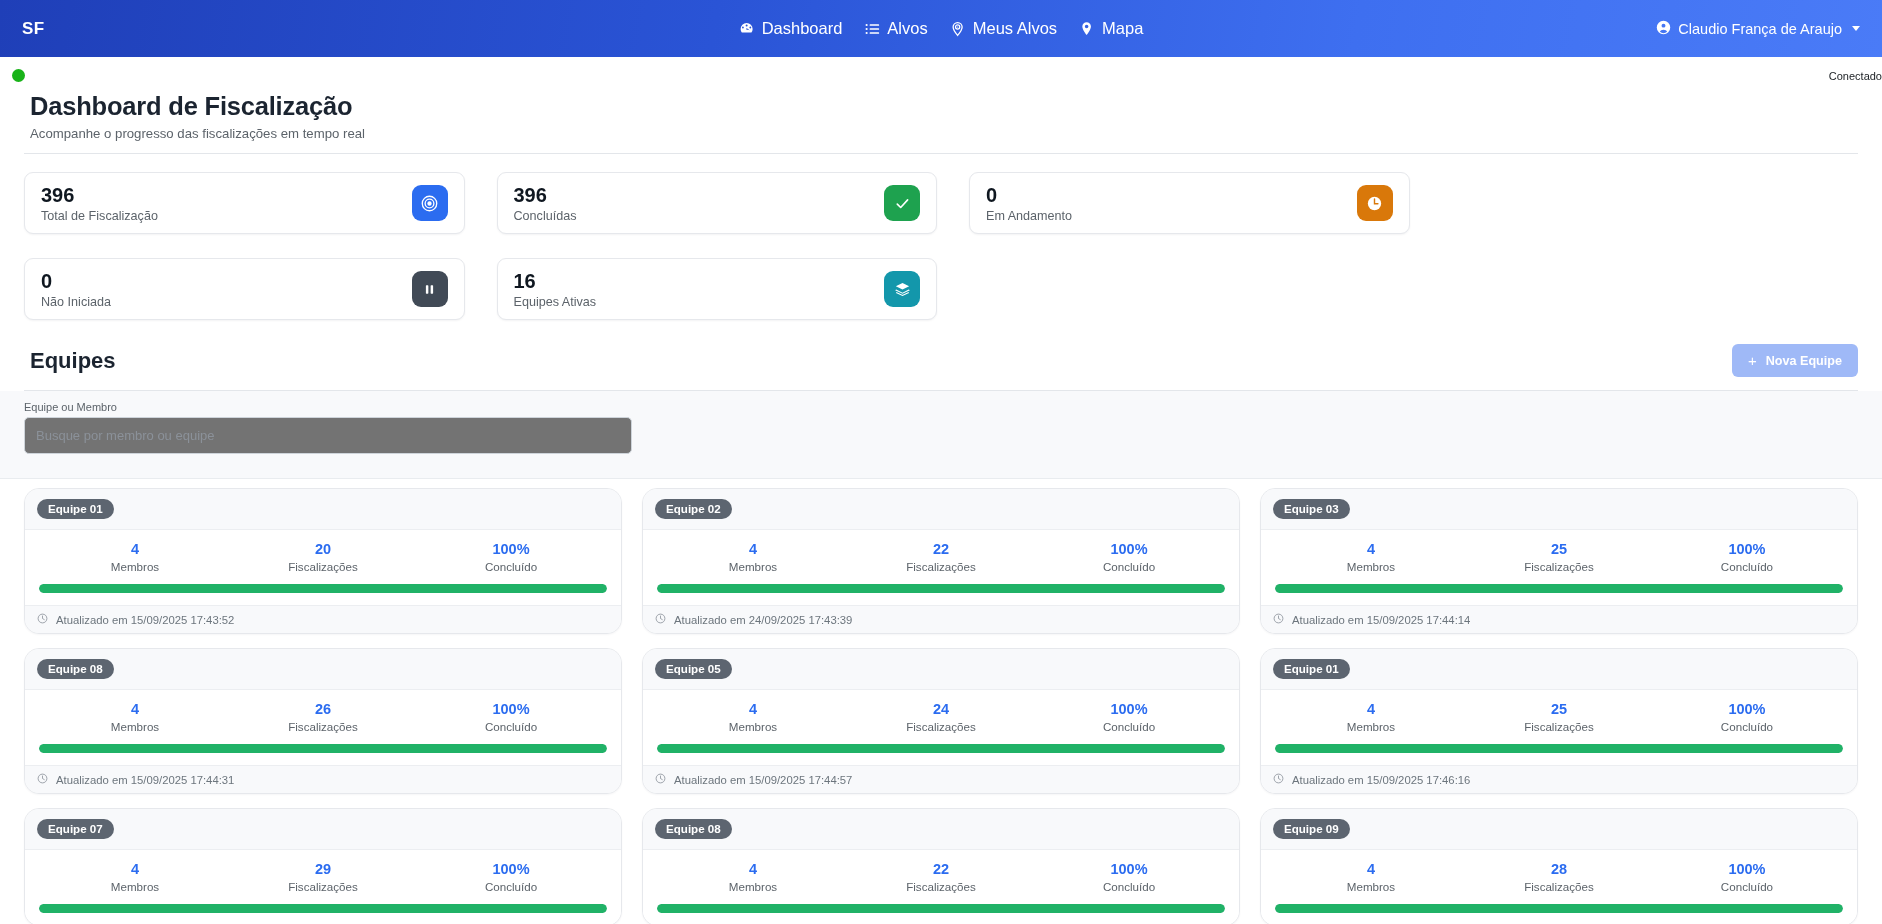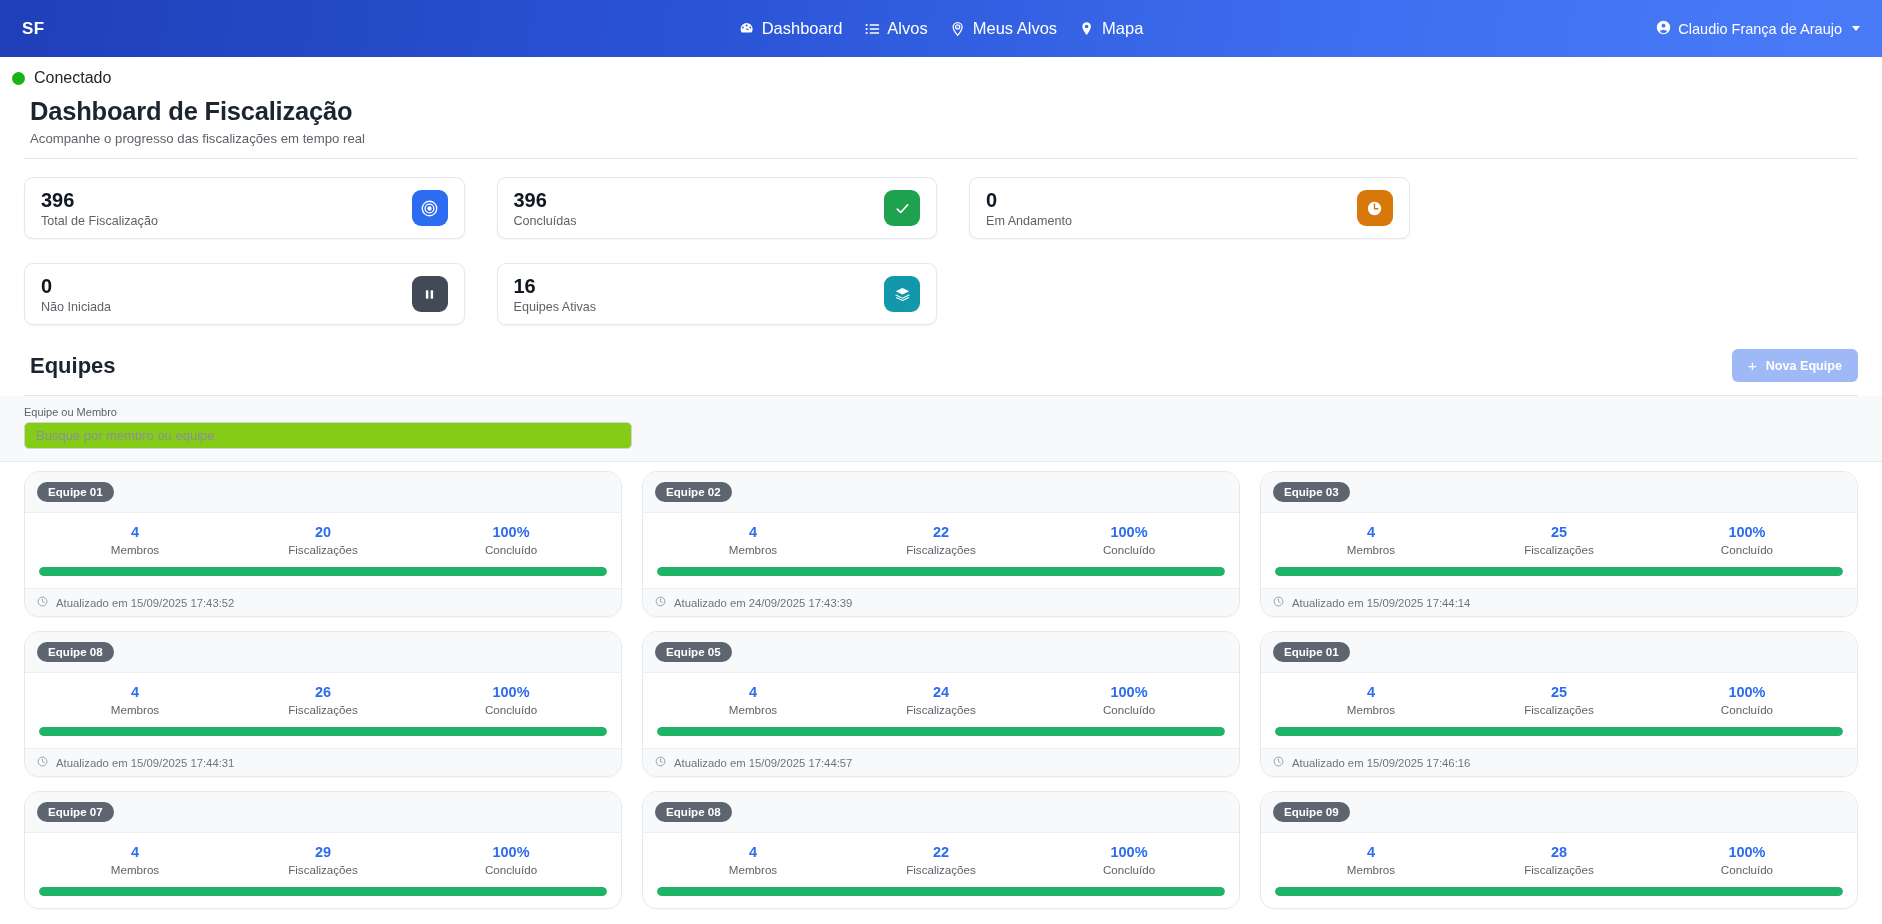--- a/index.html
+++ b/index.html
@@ -66,22 +66,23 @@
   }
 
   
   .page { padding: 0 0 0 0; }
 
   .conn-row {
     display: flex;
     align-items: center;
     gap: 9px;
     padding: 12px 0 0 12px;
-    font-size: 16px;
+    font-size: 11px;
     color: #212529;
+    justify-content: space-between;
   }
   .conn-dot {
     width: 13px; height: 13px;
     border-radius: 50%;
     background: #19b319;
     display: inline-block;
   }
 
   .title-block { padding: 10px 0 0 30px; }
   .page-title {
@@ -175,35 +176,35 @@
   }
   .section-rule {
     height: 1px;
     background: #e3e6ea;
     margin: 13px 24px 0 24px;
   }
 
   
   .search-wrap {
     background: #f8f9fb;
-    padding: 10px 24px 12px 24px;
+    padding: 10px 24px 24px 24px;
     border-bottom: 1px solid #e9ecef;
   }
   .search-label {
     font-size: 11px;
     color: #5c636a;
     margin-bottom: 4px;
     display: block;
   }
   .search-input {
     width: 608px;
-    height: 27px;
+    height: 37px;
     border: 1px solid #ced4da;
     border-radius: 5px;
-    background: #84cc16;
+    background: #737373;
     padding: 0 11px;
     font-size: 13px;
     color: #212529;
     font-family: "Liberation Sans", sans-serif;
   }
   .search-input::placeholder { color: #8b9199; }
 
   
   .teams {
     display: flex;

